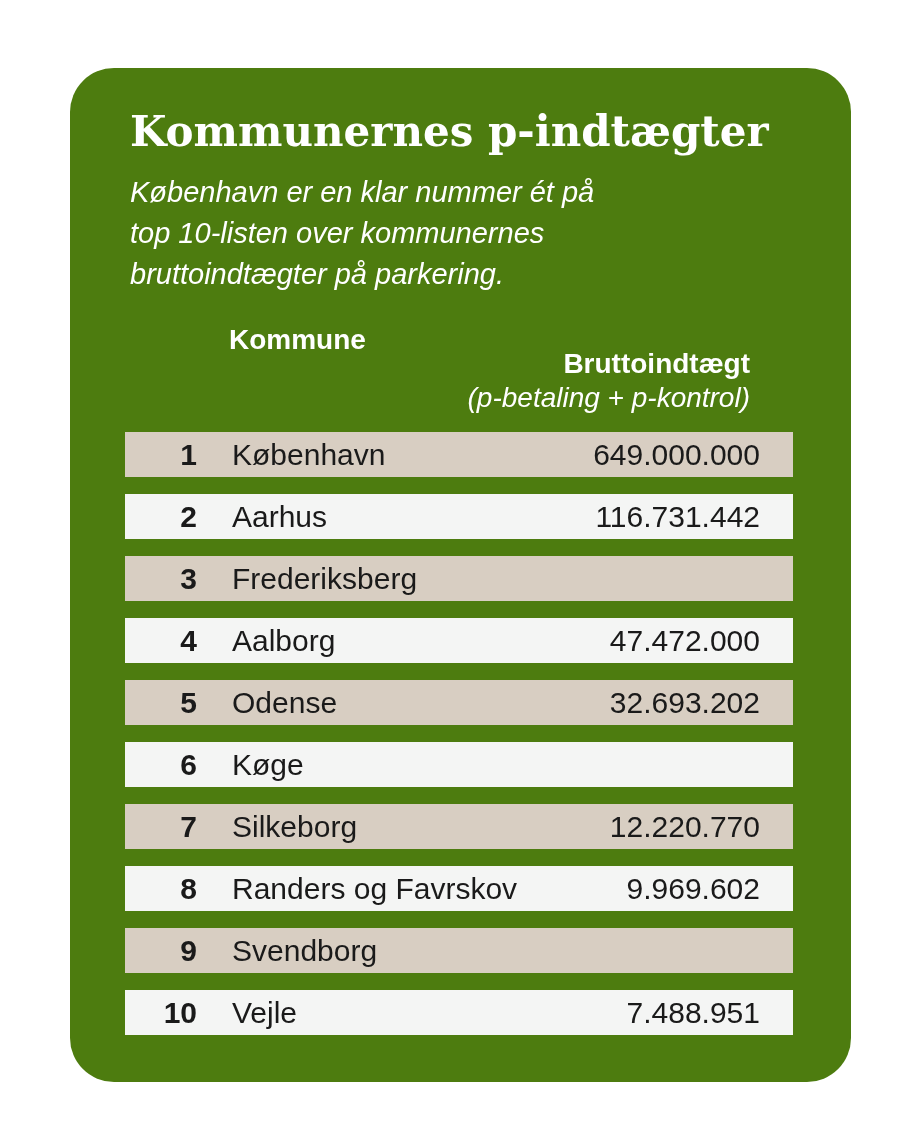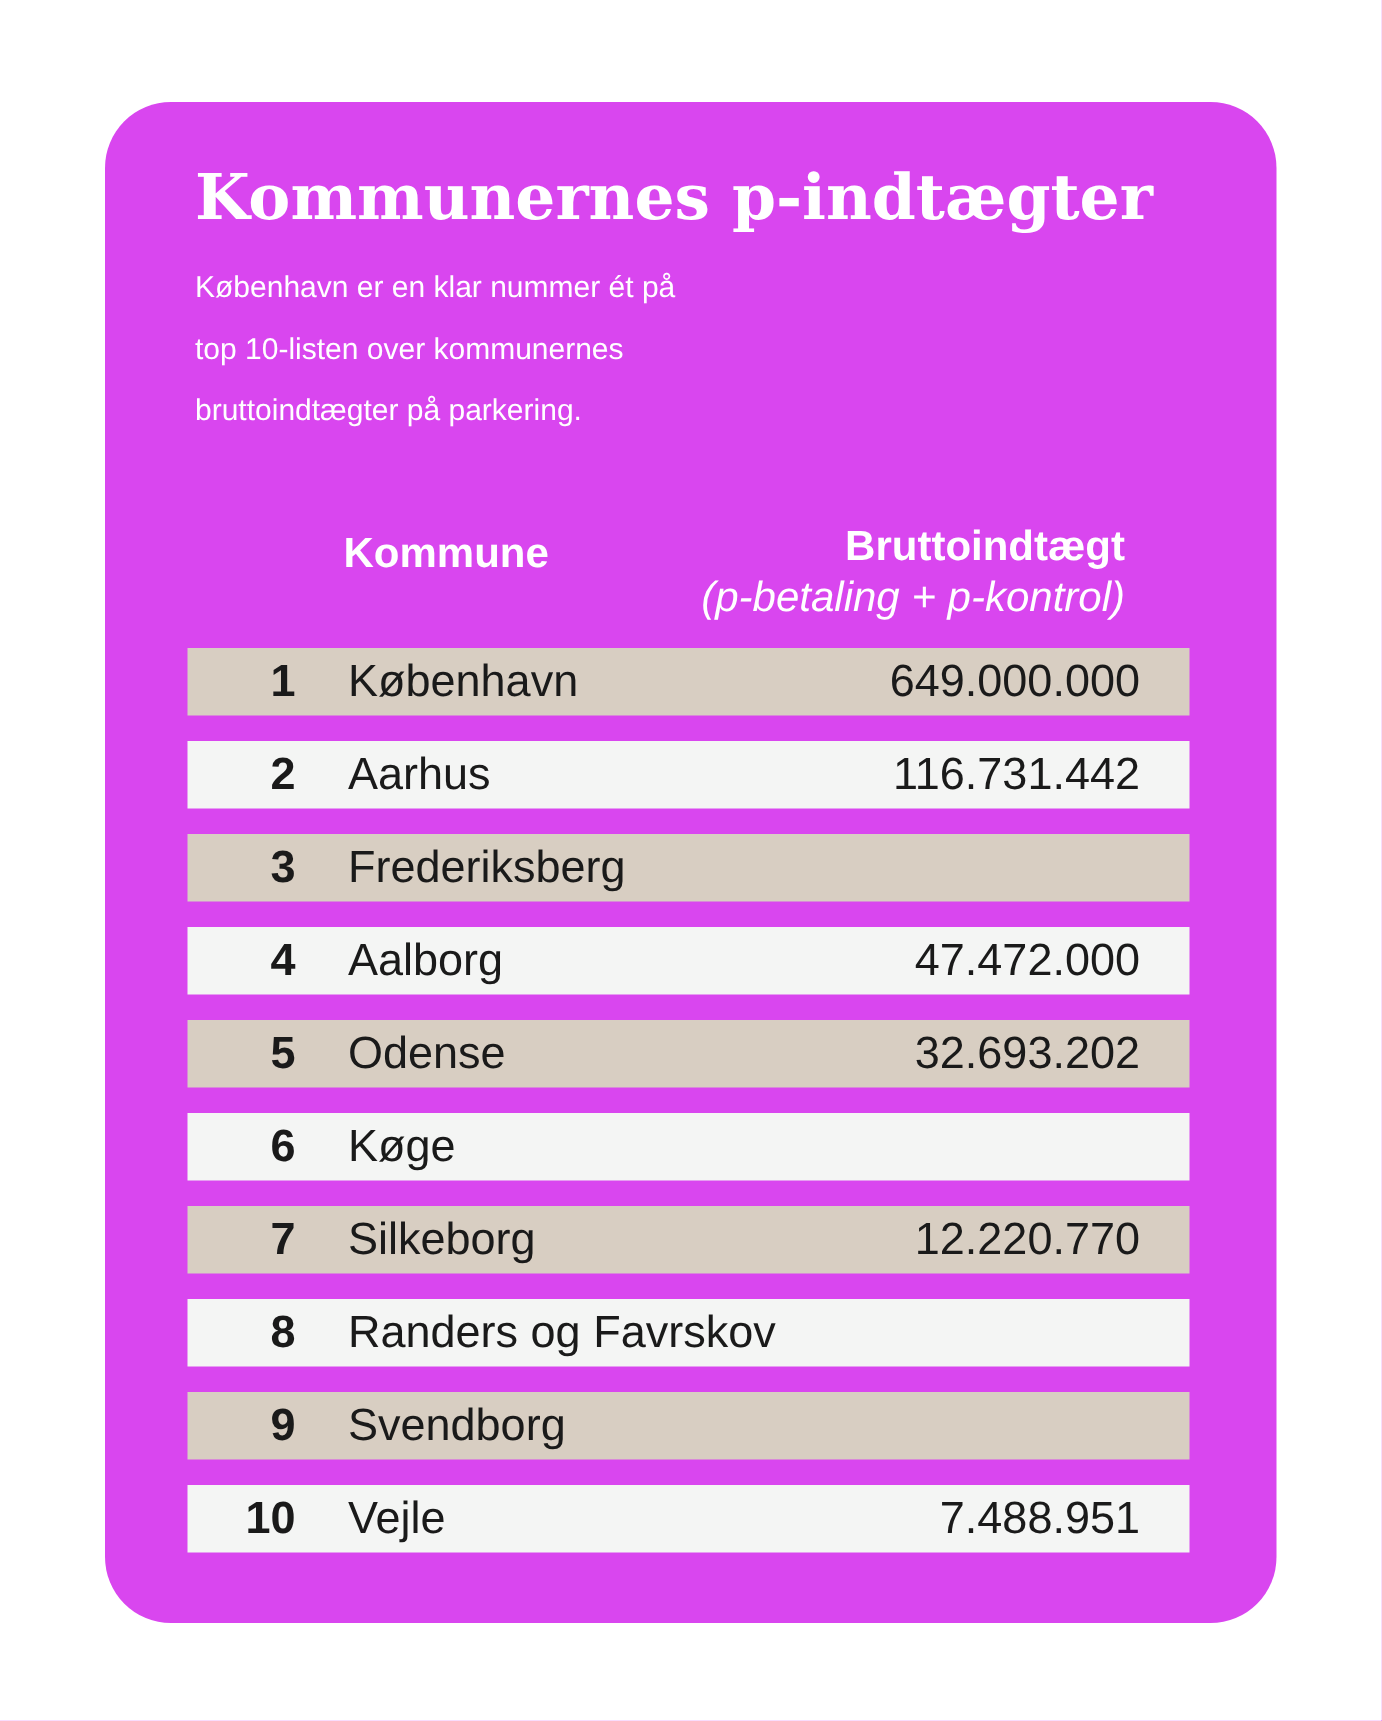--- a/index.html
+++ b/index.html
@@ -17,51 +17,52 @@
     height: 1147px;
     background: #ffffff;
     overflow: hidden;
   }
   .card {
     position: absolute;
     left: 70px;
     top: 68px;
     width: 781px;
     height: 1014px;
-    background: #d946ef;
+    background: #4d7c0f;
     border-radius: 44px;
     box-sizing: border-box;
     padding-top: 38px;
     color: #ffffff;
   }
   .title {
     margin: 0 20px 0 60px;
     font-family: "DejaVu Serif", serif;
     font-weight: bold;
     font-size: 42px;
     line-height: 52px;
     letter-spacing: 0px;
     color: #ffffff;
   }
   .subtitle {
     margin: 14px 20px 0 60px;
-    font-size: 20px;
+    font-size: 29px;
     line-height: 41px;
     font-weight: 400;
     color: #ffffff;
+    font-style: italic;
   }
   .subtitle span { display: block; }
   .table {
     margin: 28px 0 0 55px;
     width: 668px;
   }
   .thead {
     display: flex;
     justify-content: space-between;
-    align-items: center;
+    align-items: flex-start;
     box-sizing: border-box;
     padding: 0 43px 17px 104px;
     font-size: 28px;
     line-height: 34px;
   }
   .th-kommune { font-weight: bold; }
   .th-right { text-align: right; margin-top: 24px; }
   .th-right .main { font-weight: bold; }
   .th-right .sub  { font-weight: 400; font-style: italic; }
   .tbody .row {
@@ -137,20 +138,21 @@
           <span class="name">Køge</span>
         </div>
         <div class="row">
           <span class="rank">7</span>
           <span class="name">Silkeborg</span>
           <span class="value">12.220.770</span>
         </div>
         <div class="row">
           <span class="rank">8</span>
           <span class="name">Randers og Favrskov</span>
+          <span class="value">9.969.602</span>
         </div>
         <div class="row">
           <span class="rank">9</span>
           <span class="name">Svendborg</span>
         </div>
         <div class="row">
           <span class="rank">10</span>
           <span class="name">Vejle</span>
           <span class="value">7.488.951</span>
         </div>

